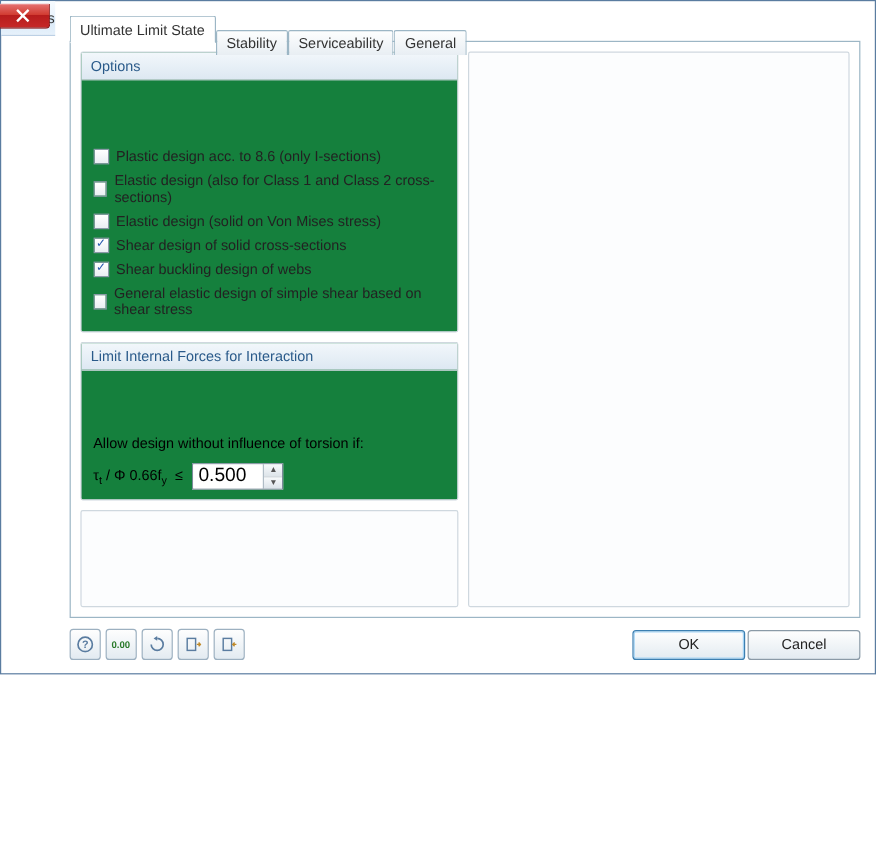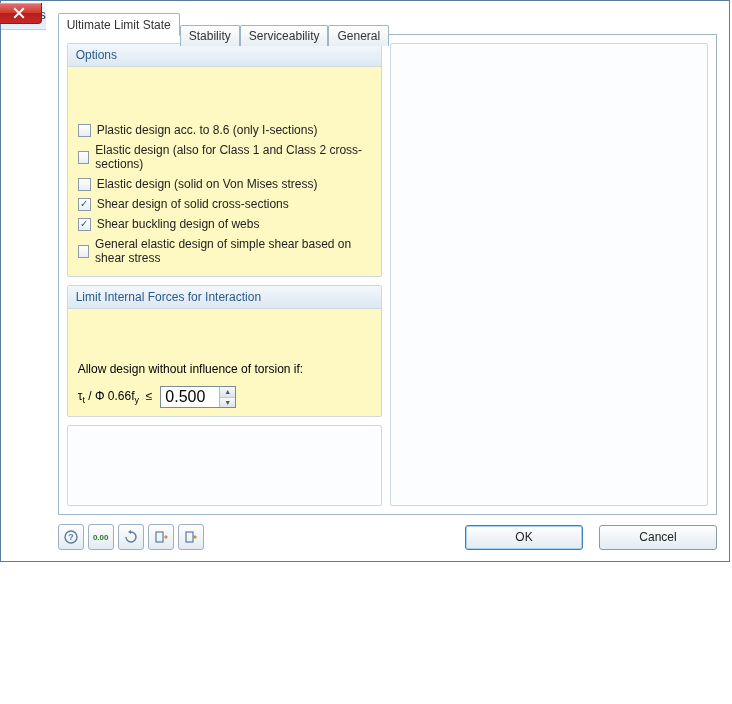--- a/index.html
+++ b/index.html
@@ -97,21 +97,21 @@
   .col {
     flex: 1;
     display: flex;
     flex-direction: column;
     gap: 8px;
   }
   .groupbox {
     border: 1px solid #cfd8df;
     border-radius: 2px;
     padding: 0;
-    background: #fef9c3;
+    background: #15803d;
   }
   .groupbox .gb-header {
     background: linear-gradient(to bottom, #f2f7fb, #dde8f2);
     border-bottom: 1px solid #cfd8df;
     color: #2a5a8a;
     padding: 4px 8px;
     font-size: 12px;
   }
   .groupbox .gb-body {
     padding: 8px 10px;
@@ -218,25 +218,25 @@
     font-size: 11px;
     color: #34608a;
   }
   .footer-spacer { flex: 1; }
   .btn {
     min-width: 72px;
     height: 23px;
     border: 1px solid #8a9aa7;
     border-radius: 3px;
     background: linear-gradient(to bottom, #fefefe, #e3ebf1);
-    margin-left: 16px;
+    margin-left: 2px;
     display: inline-flex;
     align-items: center;
     justify-content: center;
-    padding: 0 22px;
+    padding: 0 10px;
     color: #222;
   }
   .btn.default {
     border: 1px solid #3c7fb1;
     box-shadow: 0 0 0 1px #a3d3f5 inset;
   }
 </style>
 </head>
 <body>
 

